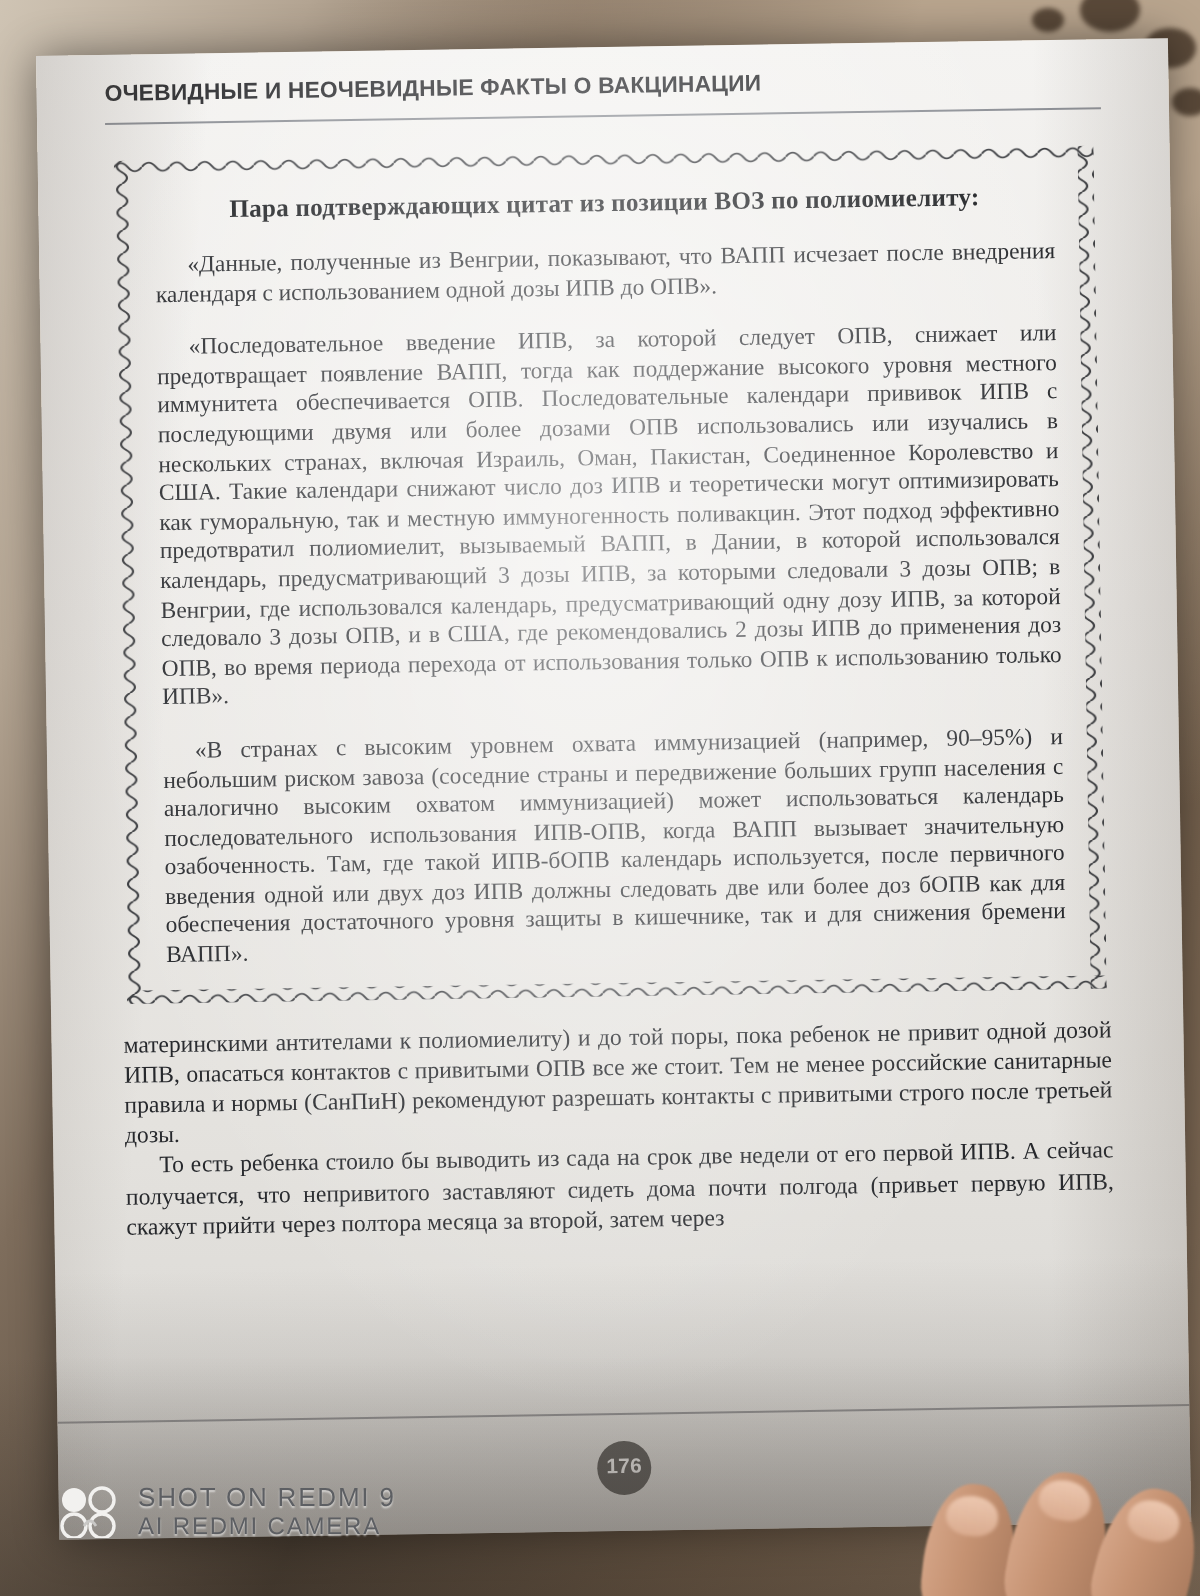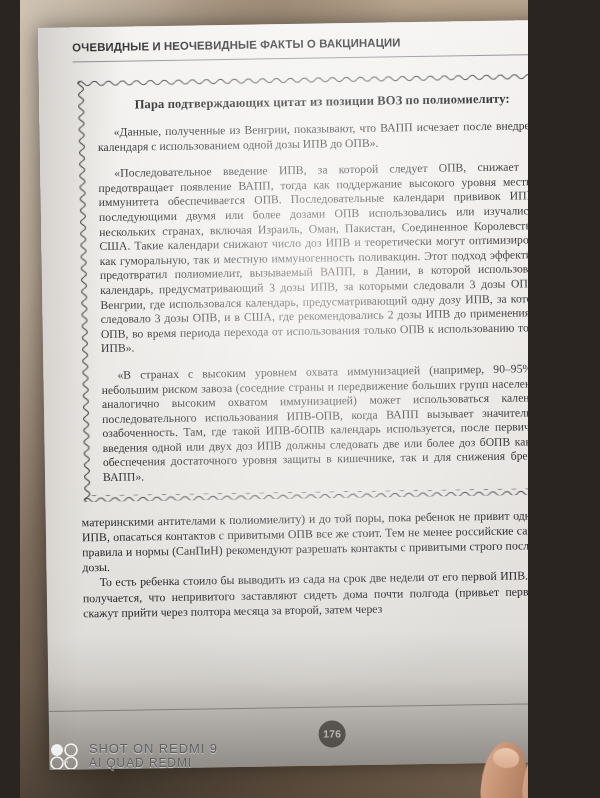--- a/index.html
+++ b/index.html
@@ -2,26 +2,25 @@
 <html lang="ru"><head>
 <meta charset="utf-8">
 <style>
   html, body {
     margin: 0;
     padding: 0;
     background: #2a2520;
   }
   #photo {
     position: relative;
-    width: 508px;
+    width: 600px;
     height: 798px;
     overflow: hidden;
     background: #6b5a4a;
     font-family: "Liberation Serif", "DejaVu Serif", serif;
-    margin-left: 20px;
   }
 
   
   .backdrop {
     position: absolute;
     inset: 0;
     background:
       radial-gradient(circle at 90% 4%, #b9a58e 0 9%, rgba(185,165,142,0) 40%),
       linear-gradient(115deg, #cfc4b4 0%, #b3a492 16%, #7e6d5c 30%, #4b3f33 52%, #6d5a47 74%, #8d7761 100%);
   }
@@ -264,17 +263,17 @@
   <div class="watermark">
     <svg class="wm-logo" viewBox="0 0 30 26" aria-hidden="true">
       <circle cx="7" cy="7" r="6" fill="#f2f1ef"></circle>
       <circle cx="21" cy="7" r="6" fill="none" stroke="#f2f1ef" stroke-width="1.7"></circle>
       <circle cx="7" cy="20" r="6" fill="none" stroke="#f2f1ef" stroke-width="1.7"></circle>
       <circle cx="21" cy="20" r="6" fill="none" stroke="#f2f1ef" stroke-width="1.7"></circle>
       <path d="M12 20 q3 -5 6 0" fill="none" stroke="#c9c8c6" stroke-width="1.4"></path>
     </svg>
     <div class="wm-lines">
       <div class="wm-l1">SHOT ON REDMI 9</div>
-      <div class="wm-l2">AI QUAD REDMI</div>
+      <div class="wm-l2">AI REDMI CAMERA</div>
     </div>
   </div>
 
 </div>
 
 </body></html>

